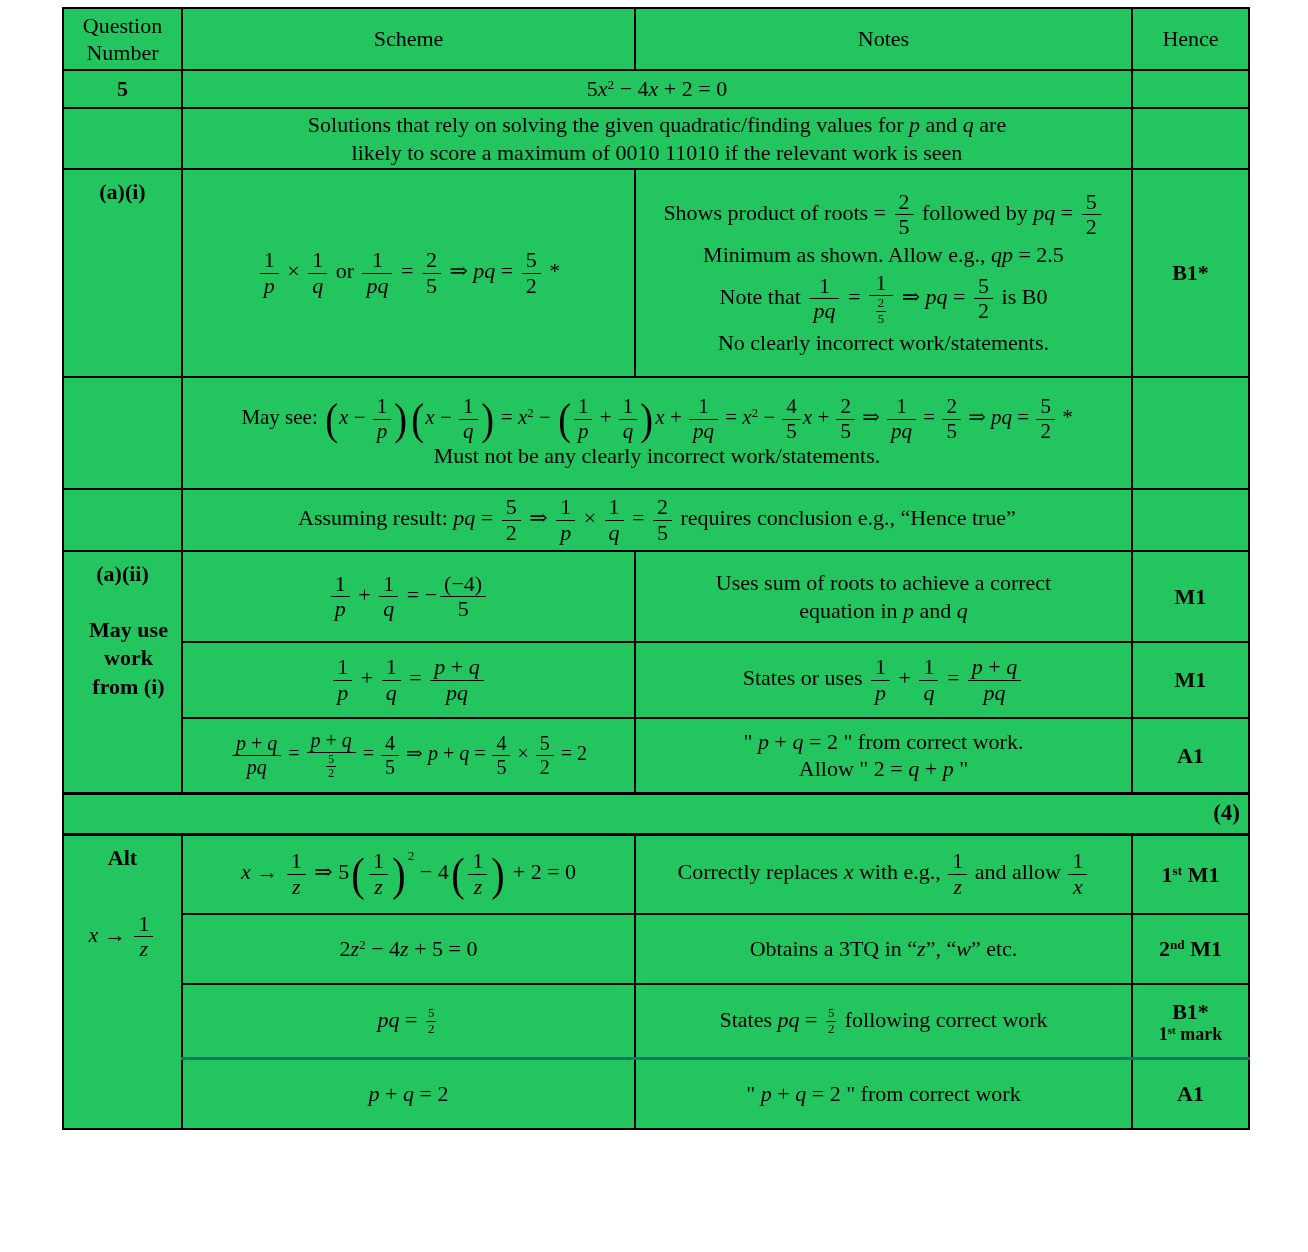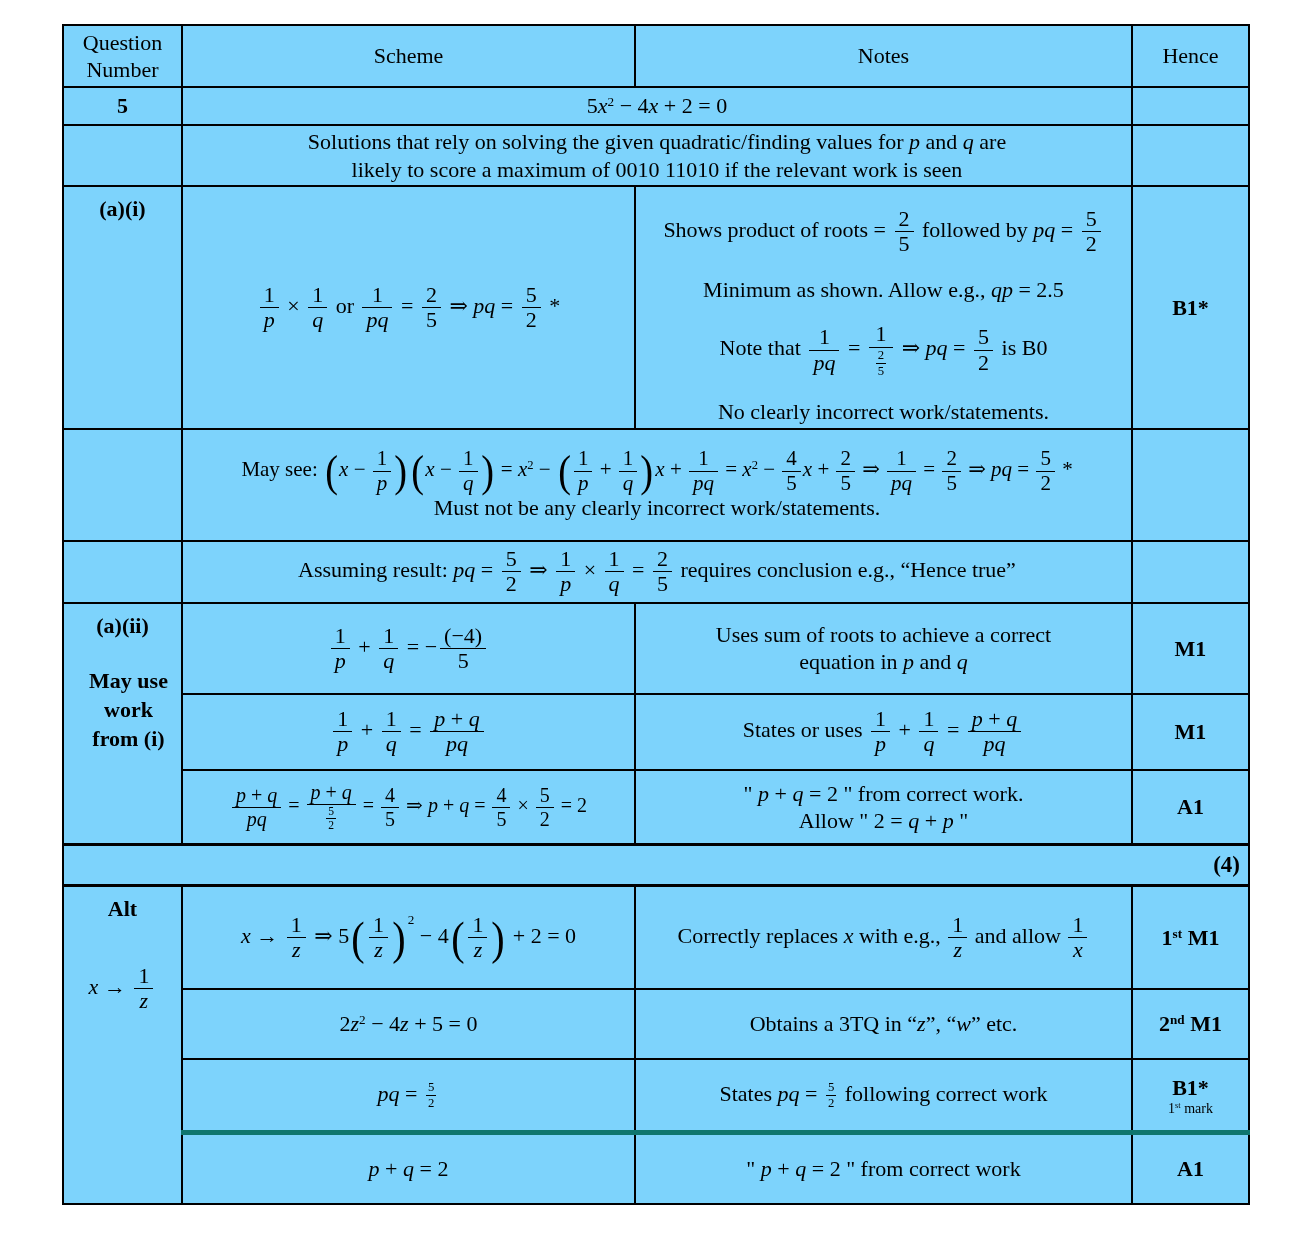--- a/index.html
+++ b/index.html
@@ -1,33 +1,33 @@
 <!DOCTYPE html>
 <html><head>
 <meta charset="utf-8">
 <style>
   *{margin:0;padding:0;box-sizing:border-box;}
   html,body{background:#ffffff;}
   body{font-family:"Liberation Serif","DejaVu Serif",serif;color:#000;}
   .page{width:1308px;height:1252px;position:relative;background:#fff;overflow:hidden;}
-  table.ms{border-collapse:collapse;position:absolute;left:62px;top:24px;width:1186px;table-layout:fixed;background:#7dd3fc;padding-left:43px;}
+  table.ms{border-collapse:collapse;position:absolute;left:62px;top:7px;width:1186px;table-layout:fixed;background:#22c55e;padding-left:43px;}
   td{border:2px solid #000;vertical-align:middle;text-align:center;font-size:22px;padding:2px 4px;line-height:1.25;}
   .b{font-weight:bold;}
   .mark{font-weight:bold;font-size:22px;}
-  .marksub{font-weight:normal;font-size:14px;line-height:1.05;}
+  .marksub{font-weight:bold;font-size:18px;line-height:1.05;}
   .topalign{vertical-align:top;padding-top:8px;}
   .sublabel{margin-top:28px;line-height:1.3;margin-left:12px;}
   .altmap{margin-top:42px;font-size:22px;}
   .subtotal-cell{text-align:right;font-weight:bold;padding-right:8px;font-size:23px;
                  border-top:3px solid #000;border-bottom:3px solid #000;}
-  tr.altlast td{border-top:5px solid #0f766e;}
+  tr.altlast td{border-top:3px solid #0f766e;}
   .nowrap{white-space:nowrap;}
   .fs20{font-size:20px;}
   .fs21{font-size:21px;}
-  .mline{line-height:1.15;padding:2px 0;margin-top:17px;}
+  .mline{line-height:1.15;padding:2px 0;}
   
   .mv{font-style:italic;font-family:"Liberation Serif","DejaVu Serif",serif;}
   .frac{display:inline-flex;flex-direction:column;vertical-align:middle;margin:0 3px;text-align:center;}
   .frac>.num{display:block;padding:0 4px 1px;border-bottom:1.8px solid #000;line-height:1.02;}
   .frac>.den{display:block;padding:1px 4px 0;line-height:1.02;}
   .tight .frac{margin:0 2px;}
   .sfrac{font-size:58%;vertical-align:middle;}
   .sfrac>.num{padding:0 2px 1px;border-bottom:1.4px solid #000;}
   .sfrac>.den{padding:1px 2px 0;}
   sup{font-size:60%;line-height:0;vertical-align:0.55em;}
@@ -252,21 +252,21 @@
         <div>" <span class="mv">p</span> + <span class="mv">q</span> = 2 " from correct work.</div>
         <div>Allow  " 2 = <span class="mv">q</span> + <span class="mv">p</span> "</div>
       </td>
       <td class="mark">A1</td>
     </tr>
 
     <tr style="height:41px">
       <td colspan="4" class="subtotal-cell">(4)</td>
     </tr>
 
-    <tr style="height:103px">
+    <tr style="height:80px">
       <td rowspan="4" class="topalign">
         <div class="b">Alt</div>
         <div class="altmap"><span class="mv">x</span> → <span class="frac">
                 <span class="num">1</span>
                 <span class="den"><span class="mv">z</span></span>
               </span></div>
       </td>
       <td><span class="mv">x</span> → <span class="frac">
               <span class="num">1</span>
               <span class="den"><span class="mv">z</span></span>

